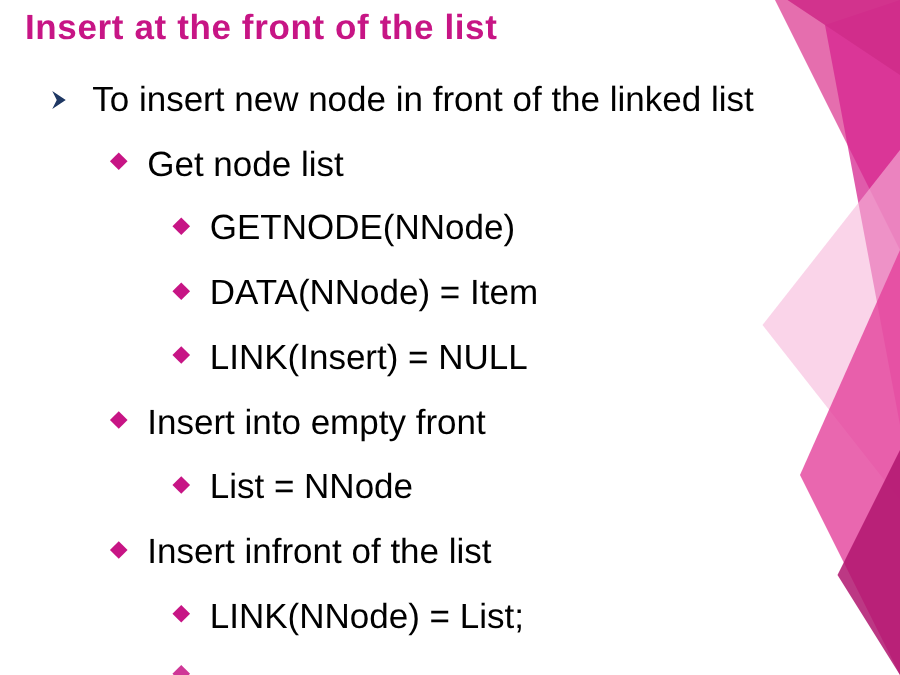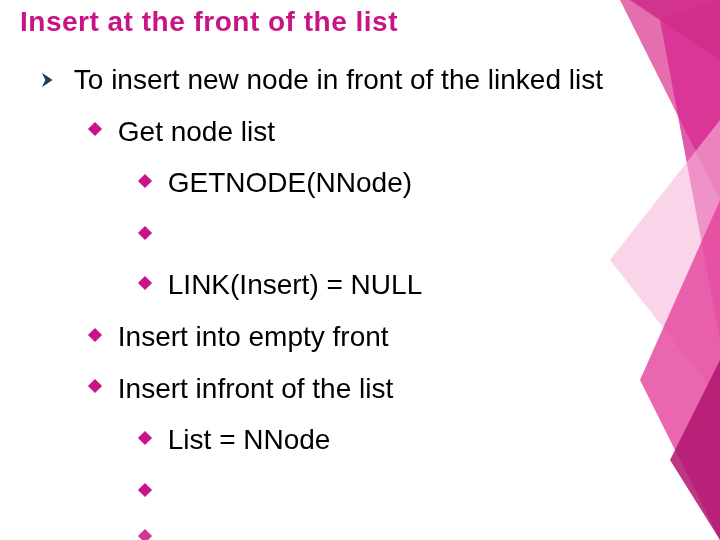--- a/index.html
+++ b/index.html
@@ -93,44 +93,46 @@
       <span class="txt">Get node list</span>
     </div>
 
     <div class="row lvl3">
       <span class="dot"></span>
       <span class="txt">GETNODE(NNode)</span>
     </div>
 
     <div class="row lvl3">
       <span class="dot"></span>
+      <span class="txt">DATA(NNode) = Item</span>
     </div>
 
     <div class="row lvl3">
       <span class="dot"></span>
       <span class="txt">LINK(Insert) = NULL</span>
     </div>
 
     <div class="row lvl2">
       <span class="dot"></span>
       <span class="txt">Insert into empty front</span>
     </div>
 
+    <div class="row lvl3">
+      <span class="dot"></span>
+      <span class="txt">List = NNode</span>
+    </div>
+
     <div class="row lvl2">
       <span class="dot"></span>
       <span class="txt">Insert infront of the list</span>
     </div>
 
     <div class="row lvl3">
       <span class="dot"></span>
-      <span class="txt">List = NNode</span>
-    </div>
-
-    <div class="row lvl3">
-      <span class="dot"></span>
+      <span class="txt">LINK(NNode) = List;</span>
     </div>
 
     <div class="row lvl3" style="margin-top:14px; opacity:0.85;">
       <span class="dot"></span>
     </div>
 
   </div>
 
   <div class="decor">
     <svg width="220" height="540" viewBox="0 0 220 540">

